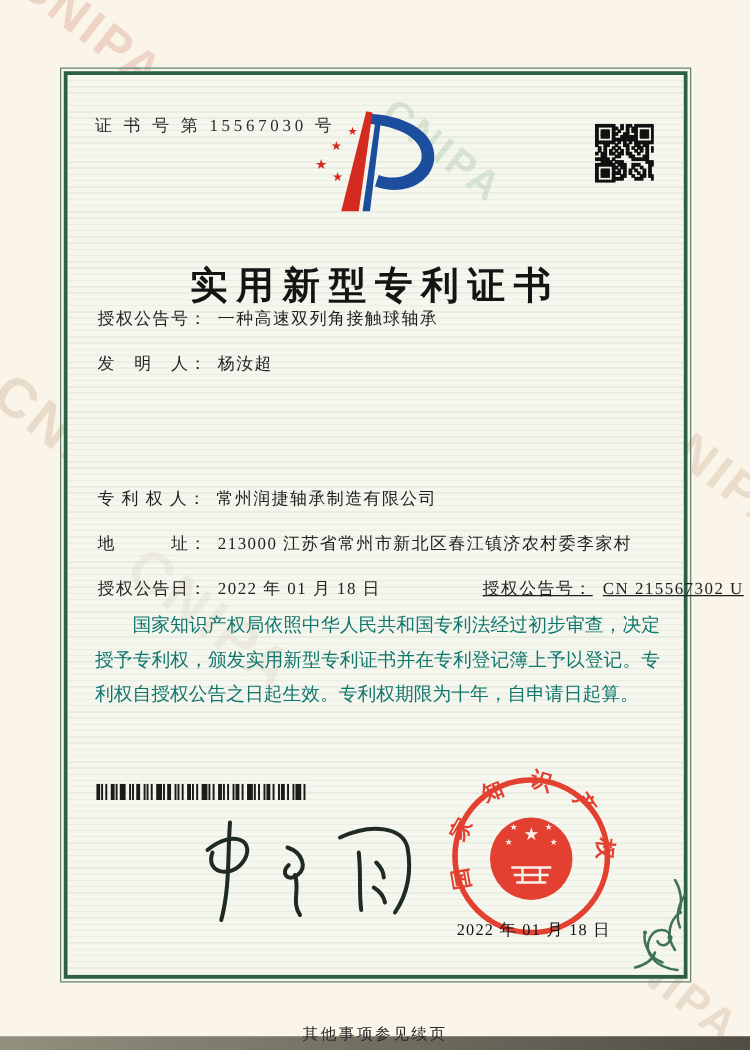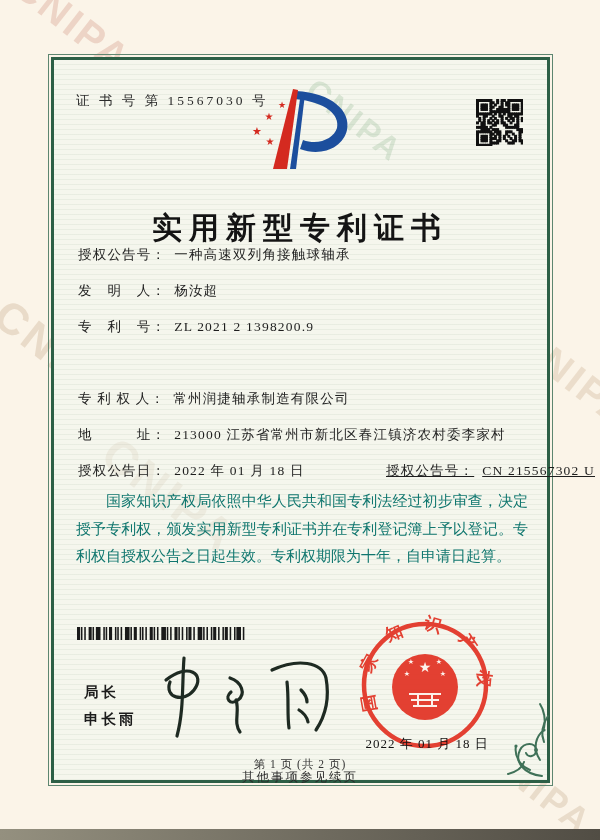--- a/index.html
+++ b/index.html
@@ -35,21 +35,21 @@
          color:#0f766e;text-align:justify;}
   .paras p{margin:0;text-indent:2em;}
   .barcode{position:absolute;left:77px;top:627px;}
   .signer{position:absolute;left:84px;top:679px;font-family:"Liberation Sans","DejaVu Sans",sans-serif;
           font-weight:700;font-size:14.5px;letter-spacing:3px;color:#1c1c1c;line-height:1.85;}
   .signature{position:absolute;left:148px;top:648px;}
   .seal{position:absolute;left:354px;top:614px;}
   .seal-date{position:absolute;left:352px;top:735px;width:150px;text-align:center;
              font-size:13px;letter-spacing:1px;color:#111;}
   .page-no{position:absolute;left:150px;top:757px;width:300px;text-align:center;font-size:11.5px;color:#333;letter-spacing:1px;}
-  .cont-note{position:absolute;left:150px;top:769px;width:300px;text-align:center;font-size:12.5px;color:#2a2a2a;letter-spacing:2px;z-index:4;}
+  .cont-note{position:absolute;left:150px;top:819px;width:300px;text-align:center;font-size:12.5px;color:#2a2a2a;letter-spacing:2px;z-index:4;}
   .ornament{position:absolute;left:486px;top:698px;z-index:2;}
 </style>
 </head>
 <body>
 
 <div class="page">
 
   <div class="wm wm1">CNIPA</div>
   <div class="wm wm2">CNIPA</div>
   <div class="wm wm3">CNIPA</div>
@@ -338,23 +338,20 @@
       </svg>
 
     <div class="title">实用新型专利证书</div>
 
     <div class="row" style="top:246px">
       <span class="lbl">授权公告号：</span><span>一种高速双列角接触球轴承</span>
     </div>
     <div class="row" style="top:282px">
       <span class="lbl">发　明　人：</span><span>杨汝超</span>
     </div>
-    <div class="row" style="top:318px">
-      <span class="lbl">专　利　号：</span><span>ZL 2021 2 1398200.9</span>
-    </div>
     <div class="row" style="top:390px">
       <span class="lbl">专 利 权 人：</span><span>常州润捷轴承制造有限公司</span>
     </div>
     <div class="row" style="top:426px">
       <span class="lbl">地　　　址：</span><span>213000 江苏省常州市新北区春江镇济农村委李家村</span>
     </div>
     <div class="row" style="top:462px;width:450px">
       <span class="lbl">授权公告日：</span><span>2022 年 01 月 18 日</span>
       <span class="grant-right">
         <span class="lbl">授权公告号：</span><span>CN 215567302 U</span>
@@ -403,24 +400,20 @@
         <rect x="136.14999999999995" y="0" width="3.1" height="13" fill="#1a1a1a"></rect>
         <rect x="141.04999999999995" y="0" width="1.55" height="13" fill="#1a1a1a"></rect>
         <rect x="145.39999999999995" y="0" width="1.55" height="13" fill="#1a1a1a"></rect>
         <rect x="147.74999999999994" y="0" width="3.1" height="13" fill="#1a1a1a"></rect>
         <rect x="152.64999999999995" y="0" width="1.55" height="13" fill="#1a1a1a"></rect>
         <rect x="156.99999999999994" y="0" width="1.55" height="13" fill="#1a1a1a"></rect>
         <rect x="159.34999999999994" y="0" width="4.65" height="13" fill="#1a1a1a"></rect>
         <rect x="165.79999999999993" y="0" width="1.55" height="13" fill="#1a1a1a"></rect>
       </svg>
 
-    <div class="signer">
-      <div>局长</div>
-      <div>申长雨</div>
-    </div>
 
     <svg class="signature" width="200" height="98" viewBox="0 0 200 98">
       <g stroke="#1e2a22" stroke-width="3.2" fill="none" stroke-linecap="round" stroke-linejoin="round">
         <path d="M36,10 C34,36 36,62 29,88"></path>
         <path d="M18,32 C40,14 58,26 46,42 C36,55 16,50 22,34"></path>
         <path d="M82,30 C94,34 98,46 90,52 C82,58 76,50 83,44"></path>
         <path d="M88,52 C92,64 85,74 92,84"></path>
         <path d="M124,22 C150,10 174,14 178,30 C182,52 176,70 168,82"></path>
         <path d="M139,34 C141,52 139,66 141,80"></path>
         <path d="M153,42 c4,4 6,8 6,12"></path>
@@ -444,19 +437,18 @@
           <text x="89" y="62" font-size="7">★</text>
         </g>
         <g stroke="#fdf2ec" stroke-width="2" fill="none">
           <path d="M55,80 h32 M57,86 h28 M59,92 h24 M64,80 v12 M78,80 v12"></path>
         </g>
       </g>
     </svg>
 
     <div class="seal-date">2022 年 01 月 18 日</div>
 
-    <div class="page-no">第 1 页 (共 2 页)</div>
   </div>
 
   <div class="cont-note">其他事项参见续页</div>
 
   <div class="photo-edge"></div>
 </div>
 
 </body></html>

